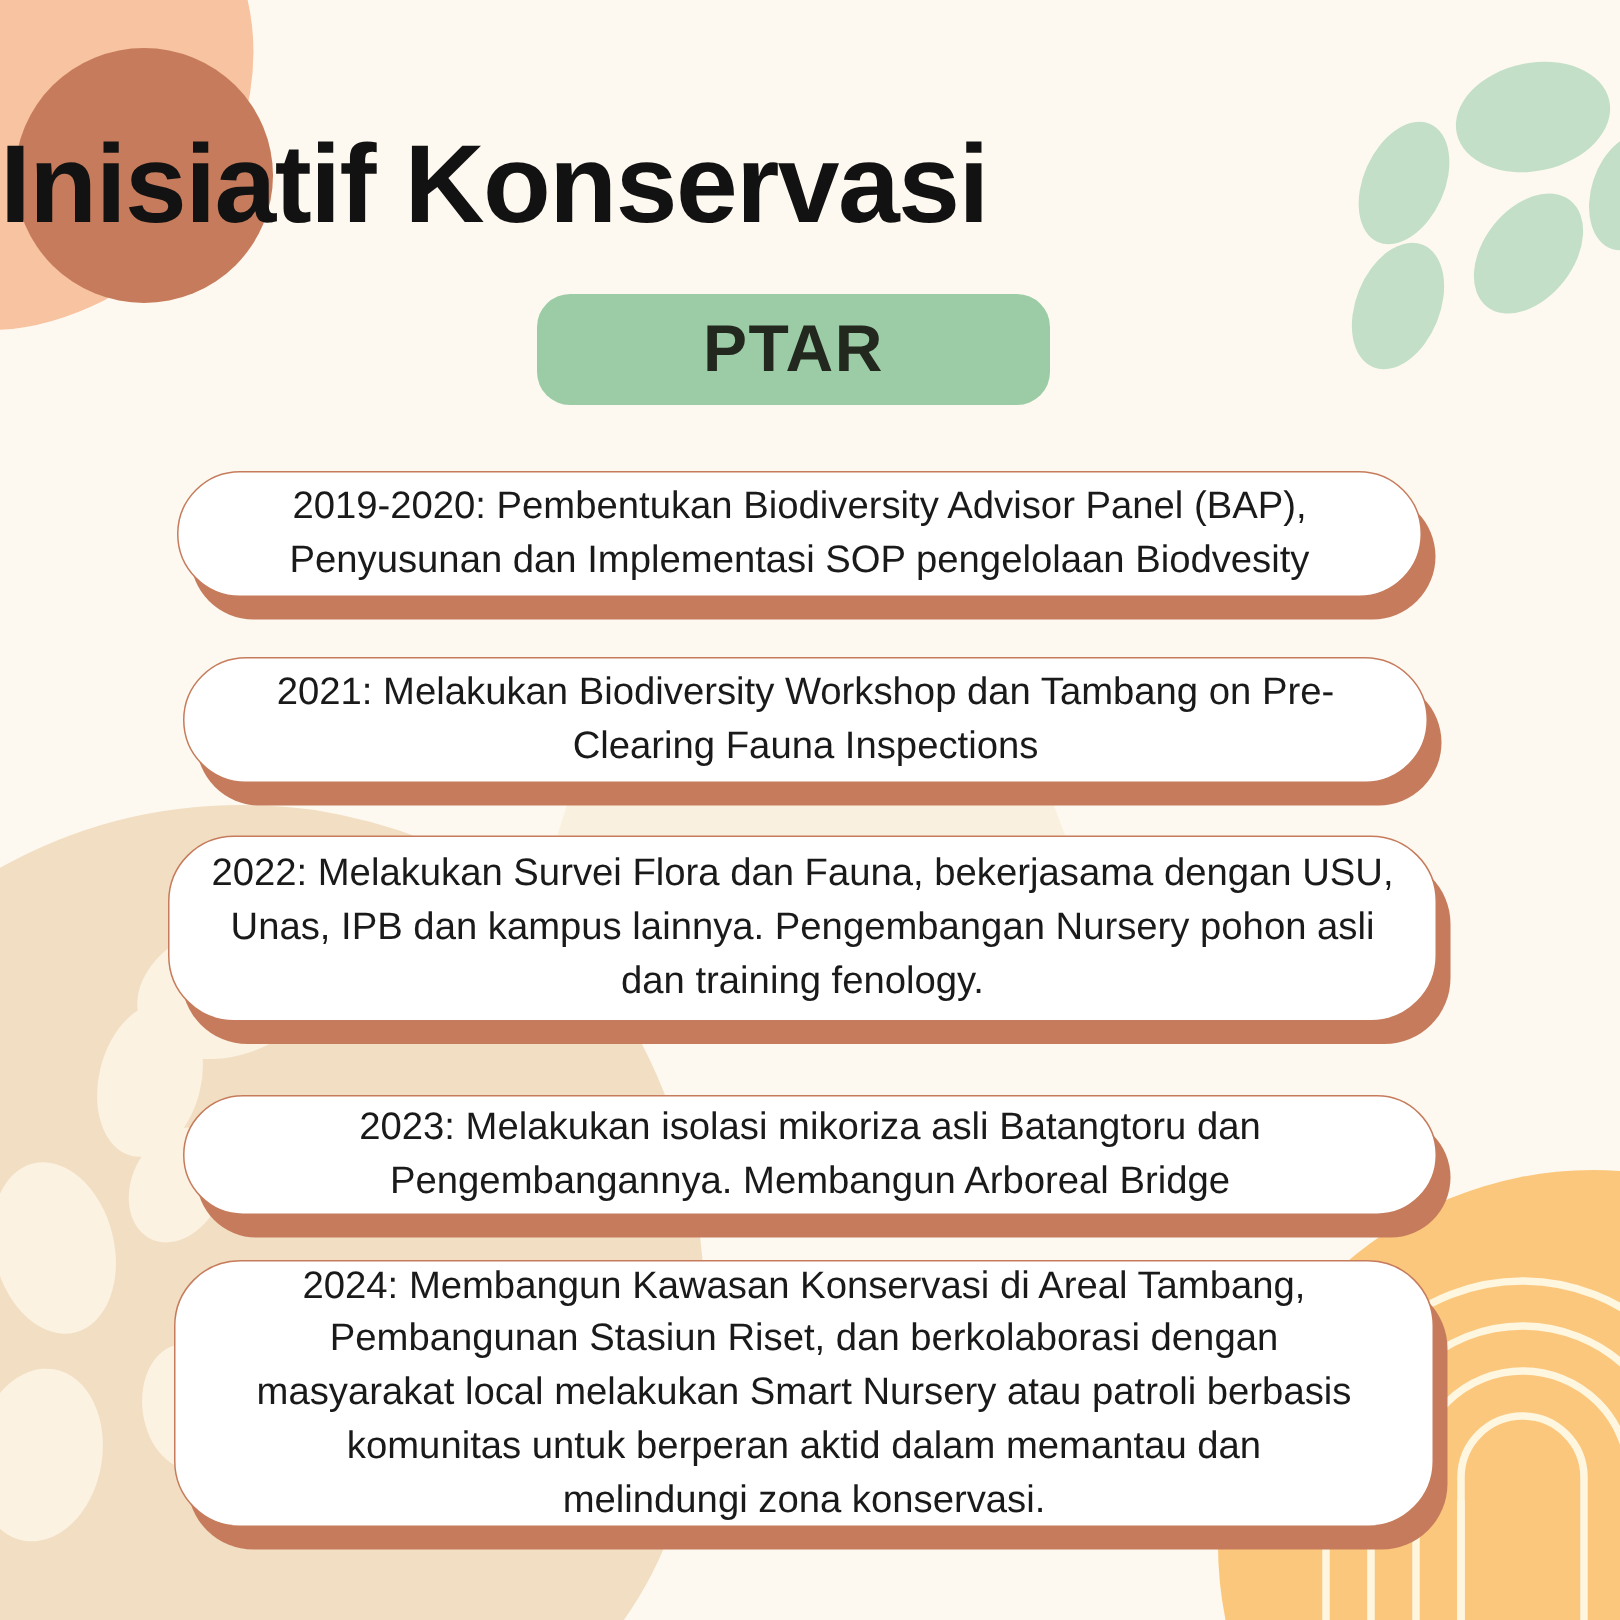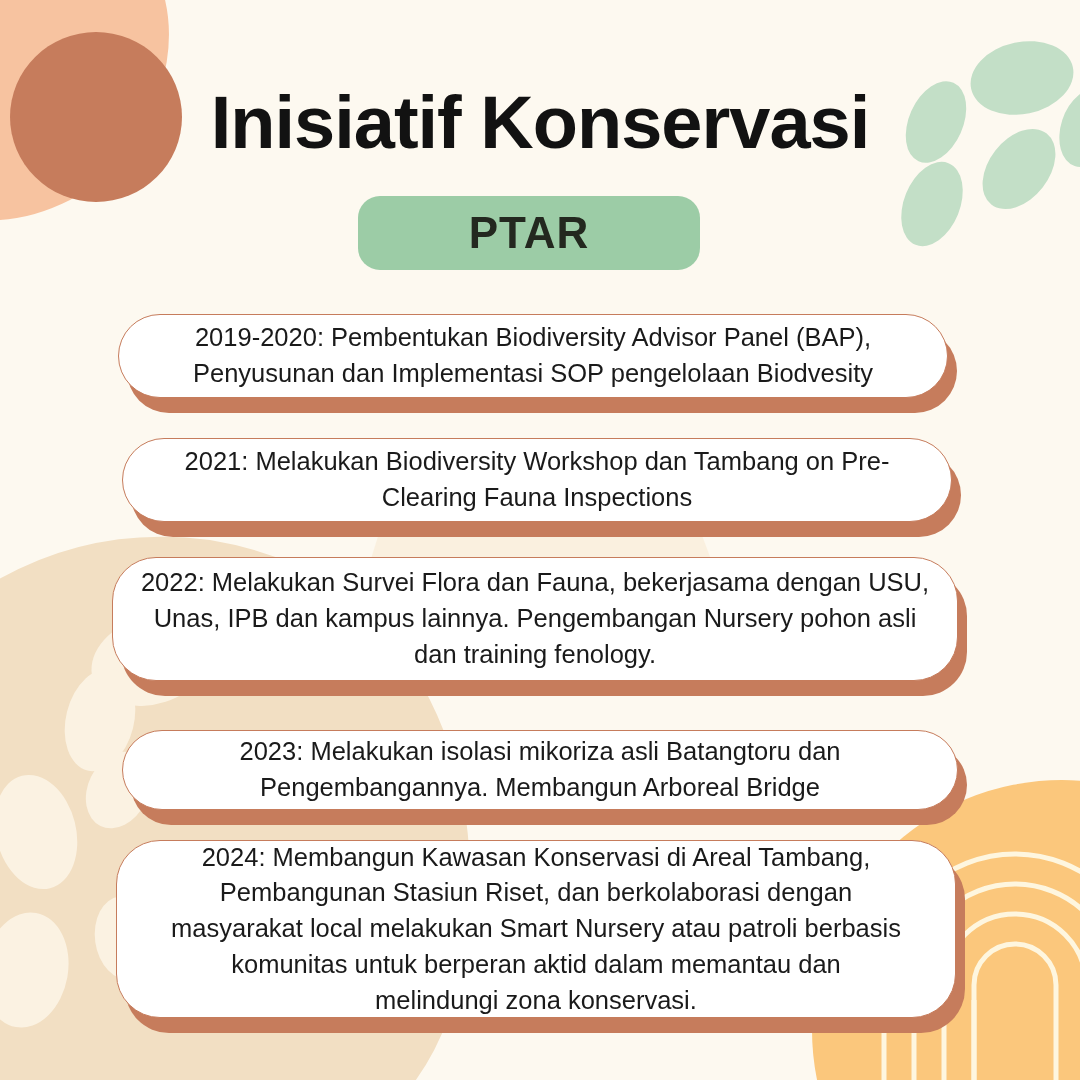--- a/index.html
+++ b/index.html
@@ -49,21 +49,20 @@
     top:0; left:0;
     width:1080px;
     height:300px;
   }
 
   .title {
     position:absolute;
     top:86px;
     left:0;
     width:1080px;
-    text-align:center;
     font-size:74px;
     font-weight:bold;
     letter-spacing:-1px;
     color:#121212;
     line-height:1;
   }
 
   .badge {
     position:absolute;
     top:196px;

